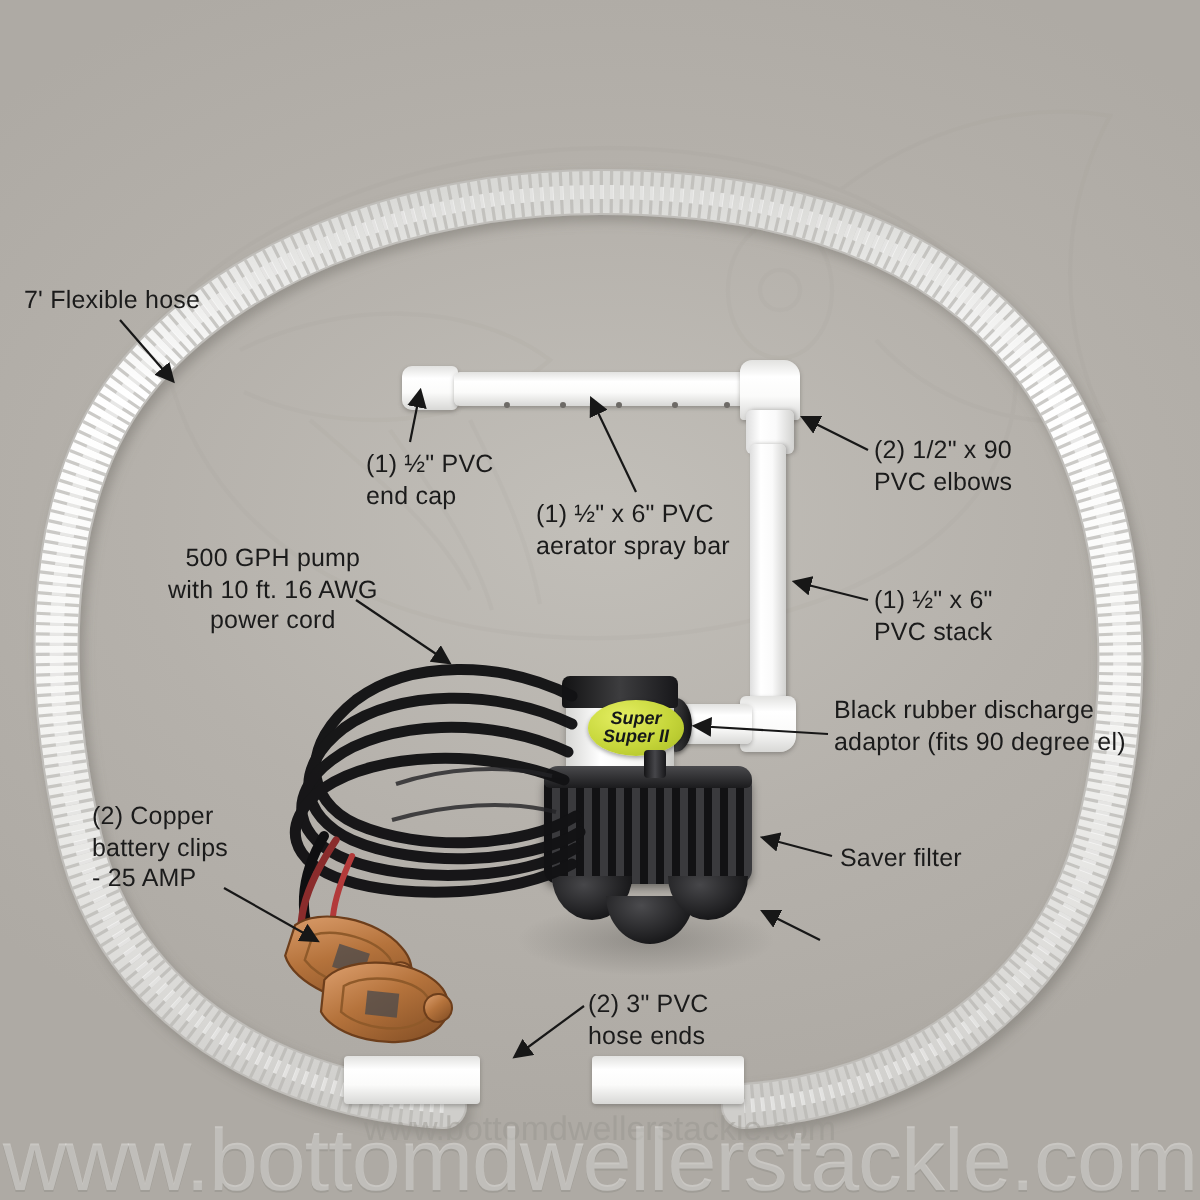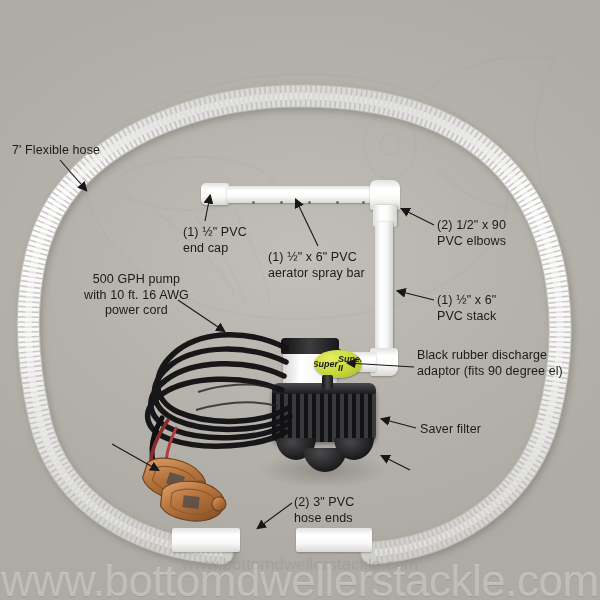--- a/index.html
+++ b/index.html
@@ -175,23 +175,23 @@
 
   <div class="shadow-soft" style="left:258px;top:452px;width:130px;height:36px;"></div>
 
   <div style="position:absolute;left:283px;top:345px;width:54px;height:42px;border-radius:4px;
               background:linear-gradient(to right,#d6d6d4 0%,#ffffff 32%,#f6f6f4 70%,#c9c9c6 100%);
               box-shadow:0 2px 3px rgba(60,58,55,.4);"></div>
 
   <div style="position:absolute;left:281px;top:338px;width:58px;height:16px;border-radius:4px 4px 2px 2px;
               background:linear-gradient(to right,#121213,#3d3d3f,#17171a);"></div>
 
-  <div style="position:absolute;left:314px;top:350px;width:48px;height:28px;border-radius:50%;
+  <div style="position:absolute;left:294px;top:350px;width:48px;height:28px;border-radius:50%;
               background:radial-gradient(ellipse at 35% 30%, #e4ee62 0%, #c6d63a 55%, #a8ba24 100%);
-              box-shadow:0 1px 2px rgba(0,0,0,.35);display:flex;
+              box-shadow:0 1px 2px rgba(0,0,0,.35);display:flex;flex-direction:column;
               align-items:center;justify-content:center;line-height:9px;overflow:hidden;">
     <span style="font-size:9px;font-weight:bold;color:#16181a;font-style:italic;">Super</span>
     <span style="font-size:9px;font-weight:bold;color:#16181a;font-style:italic;">Super II</span>
   </div>
 
   <div style="position:absolute;left:272px;top:386px;width:104px;height:56px;border-radius:7px;
               background:
                 repeating-linear-gradient(to right, #121214 0px, #121214 4px, #3a3a3d 4px, #3a3a3d 8px),
                 linear-gradient(to bottom,#2a2a2c,#101011);
               box-shadow:0 2px 4px rgba(40,38,35,.5);"></div>
@@ -288,19 +288,22 @@
   <div class="lbl" style="left:437px;top:218px;">(2) 1/2" x 90
 PVC elbows</div>
   <div class="lbl" style="left:437px;top:293px;">(1) ½" x 6"
 PVC stack</div>
   <div class="lbl" style="left:84px; top:272px;text-align:center;">500 GPH pump
 with 10 ft. 16 AWG
 power cord</div>
   <div class="lbl" style="left:417px;top:348px;">Black rubber discharge
 adaptor (fits 90 degree el)</div>
   <div class="lbl" style="left:420px;top:422px;">Saver filter</div>
+  <div class="lbl" style="left:46px; top:401px;">(2) Copper
+battery clips
+- 25 AMP</div>
   <div class="lbl" style="left:294px;top:495px;">(2) 3" PVC
 hose ends</div>
 
   <div class="watermark2">www.bottomdwellerstackle.com</div>
   <div class="watermark">www.bottomdwellerstackle.com</div>
 
 </div>
 
 </body></html>

